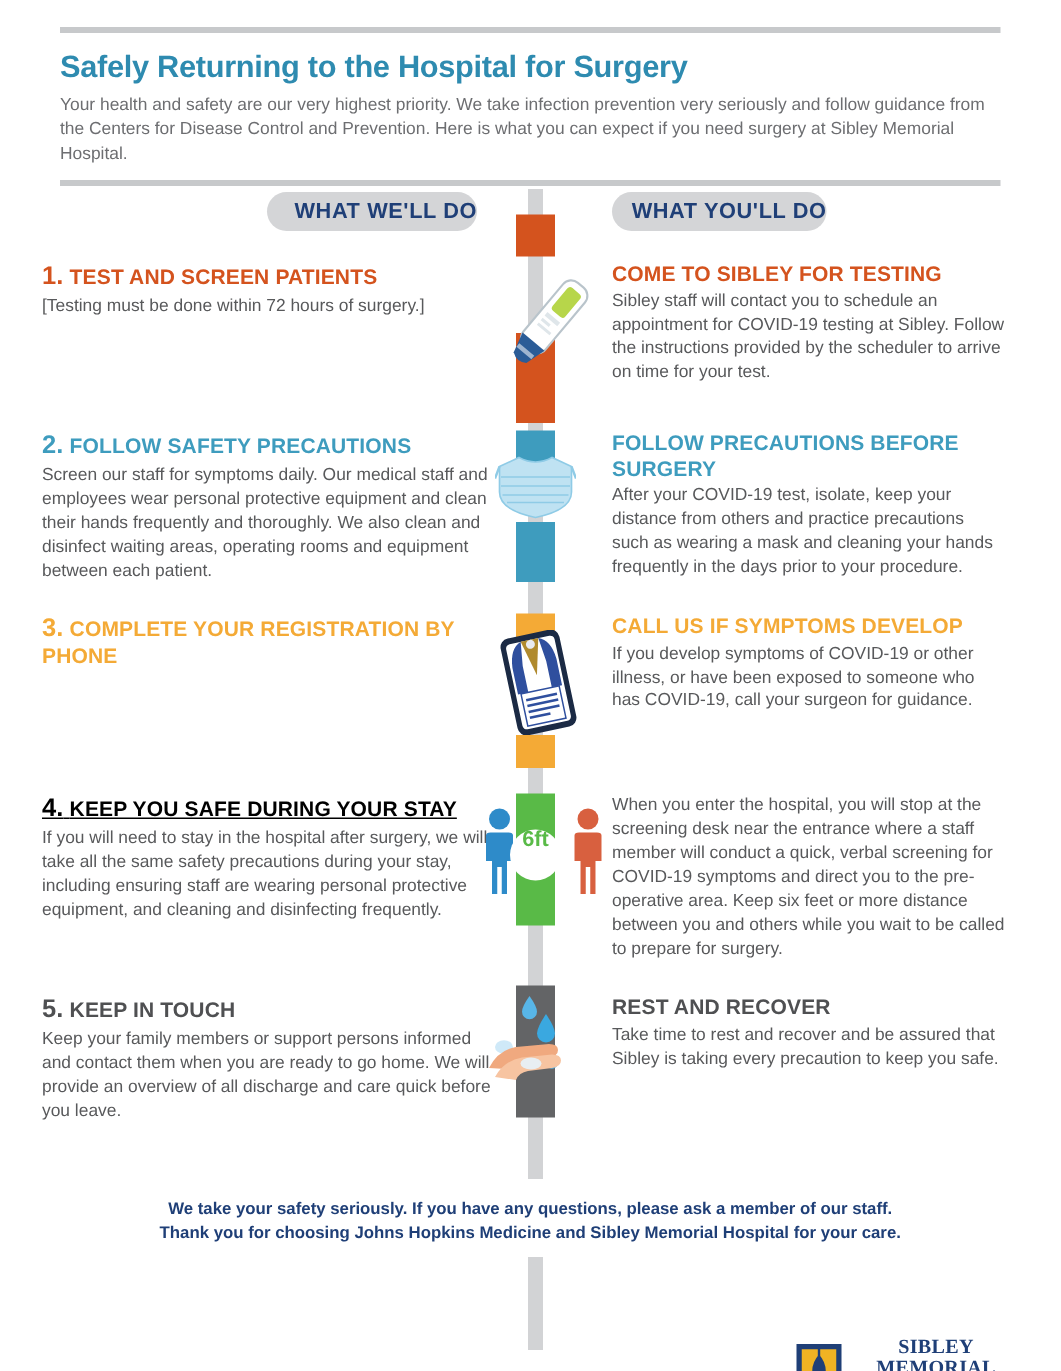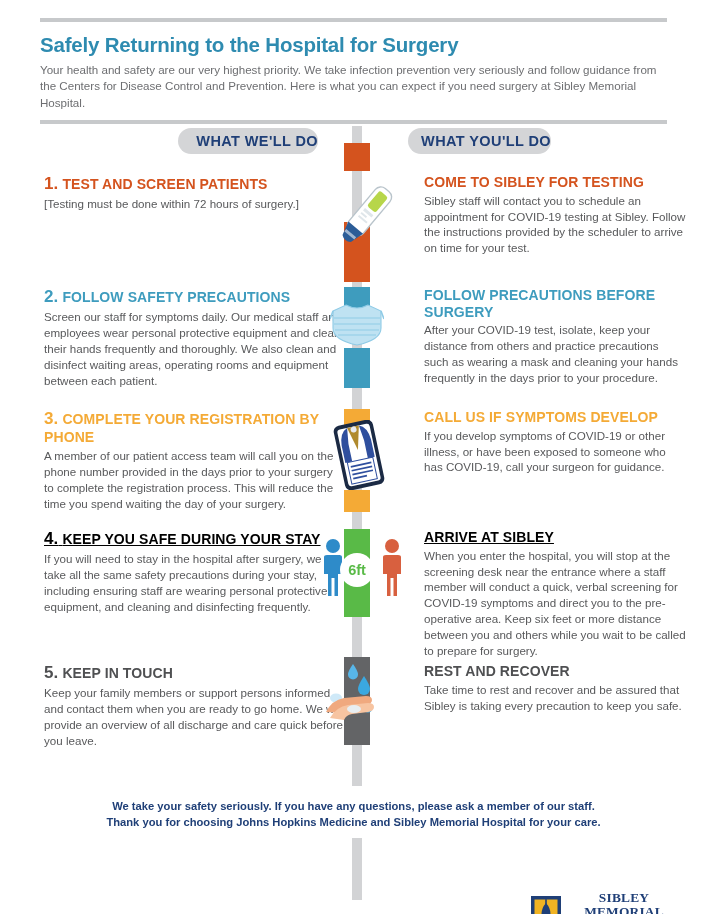--- a/index.html
+++ b/index.html
@@ -12,21 +12,21 @@
     width: 707px; height: 914px;
     font-family: "Liberation Sans", sans-serif;
     color: #58595b;
     position: relative;
     overflow: hidden;
   }
   .page {
     position: relative;
     width: 707px; height: 914px;
     background: #ffffff;
-    padding: 16px;
+    padding: 0;
   }
 
   
   .header {
     position: absolute;
     left: 40px; top: 18px; width: 627px;
   }
   .rule {
     height: 4px;
     background: #c7c9cb;
@@ -269,21 +269,20 @@
       <path d="M3 11 L0 19 M51 11 L54 19" stroke="#8fcbe6" stroke-width="1.6" fill="none"></path>
     </svg>
   </div>
 
   <div class="step" style="top:409px;">
     <div class="col-left">
       <p class="head c-gold">
         <span class="num">3.</span>
         <span>COMPLETE YOUR REGISTRATION BY PHONE</span>
       </p>
-      <p class="body">A member of our patient access team will call you on the phone number provided in the days prior to your surgery to complete the registration process. This will reduce the time you spend waiting the day of your surgery.</p>
     </div>
     <div class="col-right">
       <p class="head c-gold">CALL US IF SYMPTOMS DEVELOP</p>
       <p class="body">If you develop symptoms of COVID-19 or other illness, or have been exposed to someone who has COVID-19, call your surgeon for guidance.</p>
     </div>
   </div>
 
   <div class="icon-art" style="left:333px;top:420px;">
     <svg width="52" height="70" viewBox="0 0 52 70">
       <g transform="rotate(-12 26 35)">
@@ -304,34 +303,33 @@
 
   <div class="step" style="top:529px;">
     <div class="col-left">
       <p class="head c-green">
         <span class="num">4.</span>
         <span>KEEP YOU SAFE DURING YOUR STAY</span>
       </p>
       <p class="body">If you will need to stay in the hospital after surgery, we will take all the same safety precautions during your stay, including ensuring staff are wearing personal protective equipment, and cleaning and disinfecting frequently.</p>
     </div>
     <div class="col-right">
-      <p class="head c-green">ARRIVE AT SIBLEY</p>
       <p class="body">When you enter the hospital, you will stop at the screening desk near the entrance where a staff member will conduct a quick, verbal screening for COVID-19 symptoms and direct you to the pre-operative area. Keep six feet or more distance between you and others while you wait to be called to prepare for surgery.</p>
     </div>
   </div>
 
   <div class="icon-art" style="left:320px;top:538px;">
     <svg width="26" height="60" viewBox="0 0 26 60">
       <circle cx="13" cy="8" r="7" fill="#2e8bc9"></circle>
       <path d="M4 19 Q4 17 7 17 L19 17 Q22 17 22 19 L22 36 L18 36 L18 58 L14.5 58 L14.5 40 L11.5 40 L11.5 58 L8 58 L8 36 L4 36 Z" fill="#2e8bc9"></path>
     </svg>
   </div>
 
   <div class="icon-art" style="left:340px;top:553px;width:34px;height:34px;border-radius:50%;background:#ffffff;
-              display:flex;align-items:center;justify-content:center;">
+              display:flex;justify-content:center;">
     <span style="color:#59ba47;font-size:14.5px;font-weight:bold;line-height:1;">6ft</span>
   </div>
 
   <div class="icon-art" style="left:379px;top:538px;">
     <svg width="26" height="60" viewBox="0 0 26 60">
       <circle cx="13" cy="8" r="7" fill="#d8603f"></circle>
       <path d="M4 19 Q4 17 7 17 L19 17 Q22 17 22 19 L22 36 L18 36 L18 58 L14.5 58 L14.5 40 L11.5 40 L11.5 58 L8 58 L8 36 L4 36 Z" fill="#d8603f"></path>
     </svg>
   </div>
 

